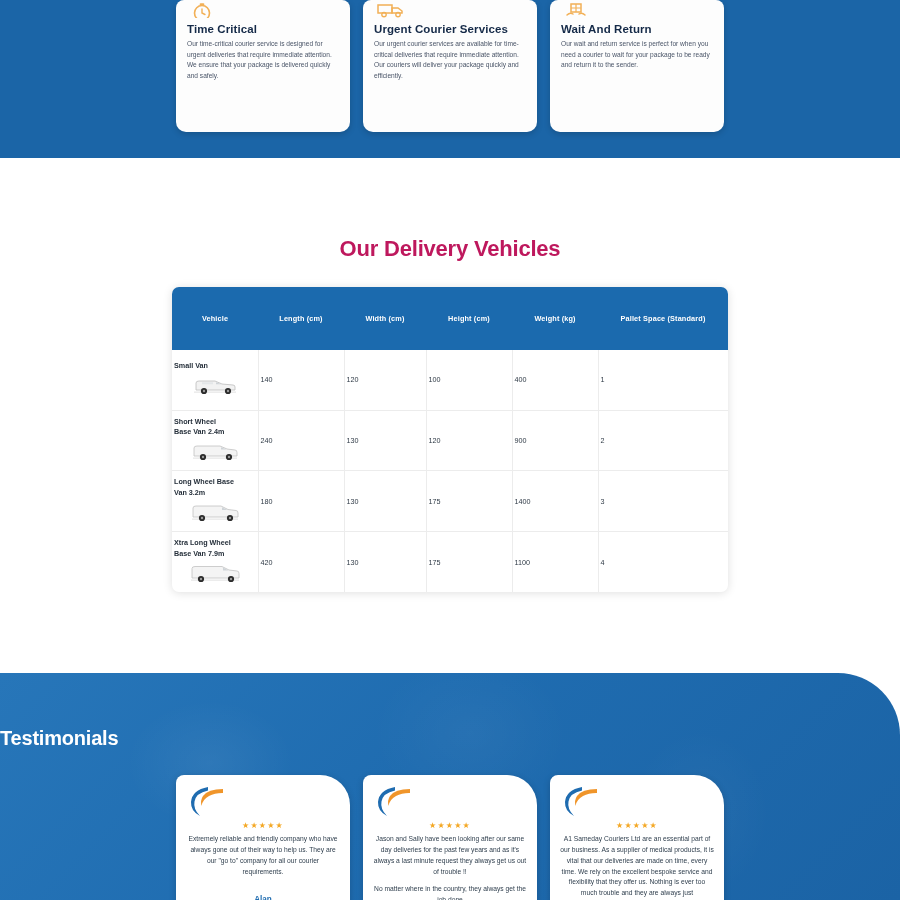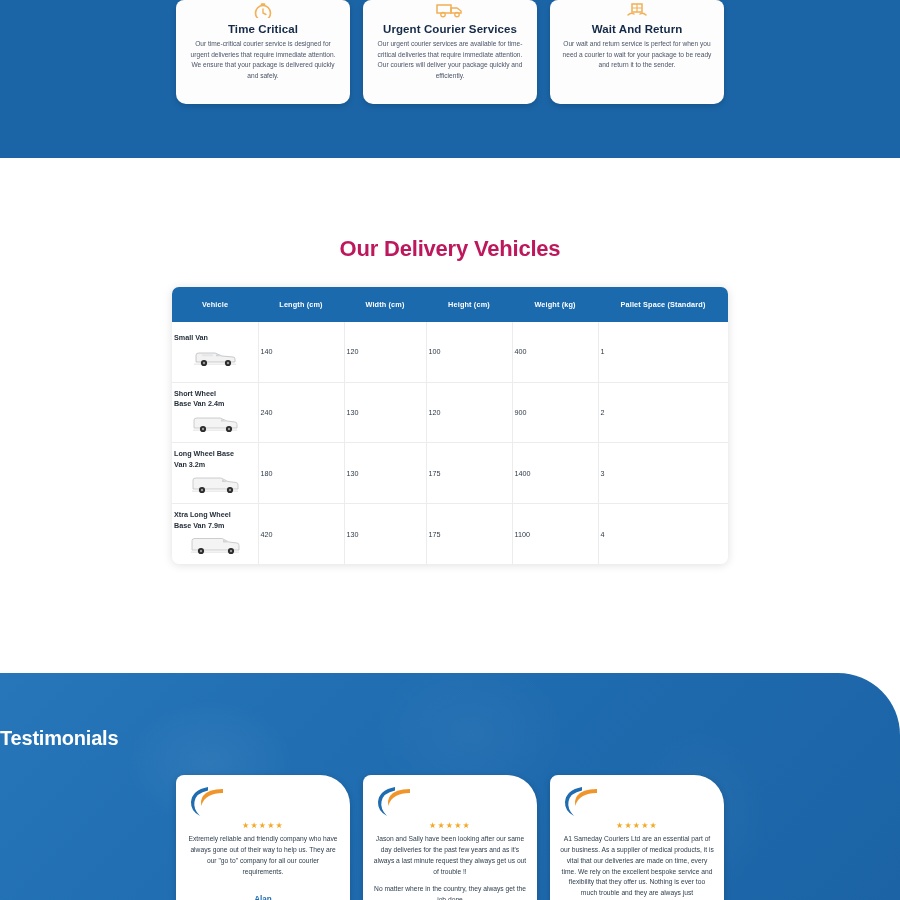--- a/index.html
+++ b/index.html
@@ -14,26 +14,26 @@
   
   .services-band {
     position: absolute; left: 0; top: 0; width: 900px; height: 158px;
     background: #1b65a7;
   }
   .services-row {
     position: absolute; left: 0; top: 0; width: 900px;
     display: flex; justify-content: center; gap: 13px;
   }
   .svc-card {
-    width: 174px; height: 104px;
+    width: 174px; height: 132px;
     background: #fdfdfd;
     border-radius: 8px 8px 10px 10px;
     box-shadow: 0 2px 6px rgba(0,0,0,.18);
     padding: 2px 11px 8px 11px;
-    text-align: center;
+    text-align: left;
     overflow: hidden;
   }
   .svc-icon {
     height: 16px; line-height: 16px; color: #f0a33a;
     font-size: 14px; letter-spacing: 1px;
     opacity: .85;
   }
   .svc-title {
     font-size: 11.5px; font-weight: bold; color: #152a48;
     margin-top: 5px; margin-bottom: 4px; letter-spacing: .1px;
@@ -57,21 +57,21 @@
     border-radius: 7px;
     box-shadow: 0 1px 10px rgba(0,0,0,.13);
     overflow: hidden;
   }
   table.veh { width: 100%; border-collapse: collapse; table-layout: fixed; }
   table.veh thead th {
     background: #1b6aae;
     color: #ffffff;
     font-size: 7.3px;
     font-weight: bold;
-    padding: 13px 2px;
+    padding: 27px 2px;
     text-align: center;
     letter-spacing: .15px;
   }
   table.veh thead th:nth-child(1){ width: 86px; }
   table.veh thead th:nth-child(2){ width: 86px; }
   table.veh thead th:nth-child(3){ width: 82px; }
   table.veh thead th:nth-child(4){ width: 86px; }
   table.veh thead th:nth-child(5){ width: 86px; }
   table.veh thead th:nth-child(6){ width: 130px; }
   table.veh tbody td {

